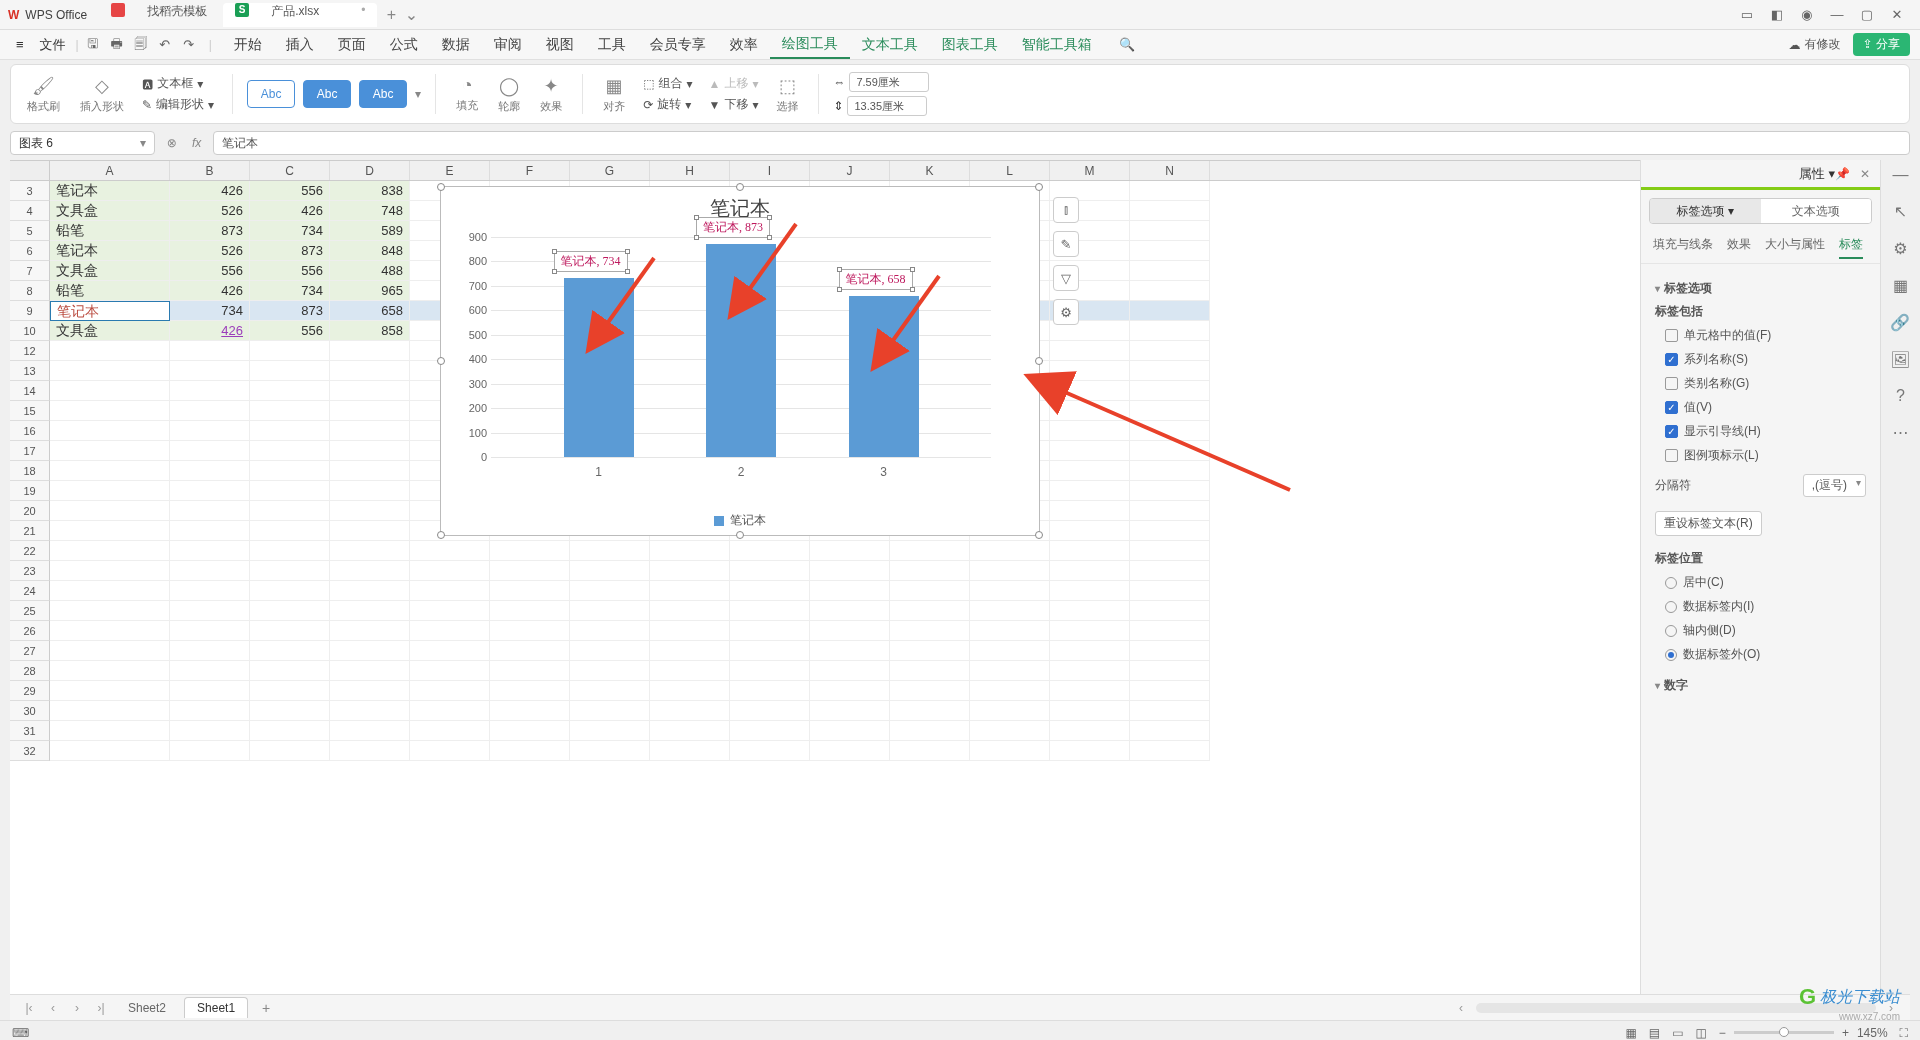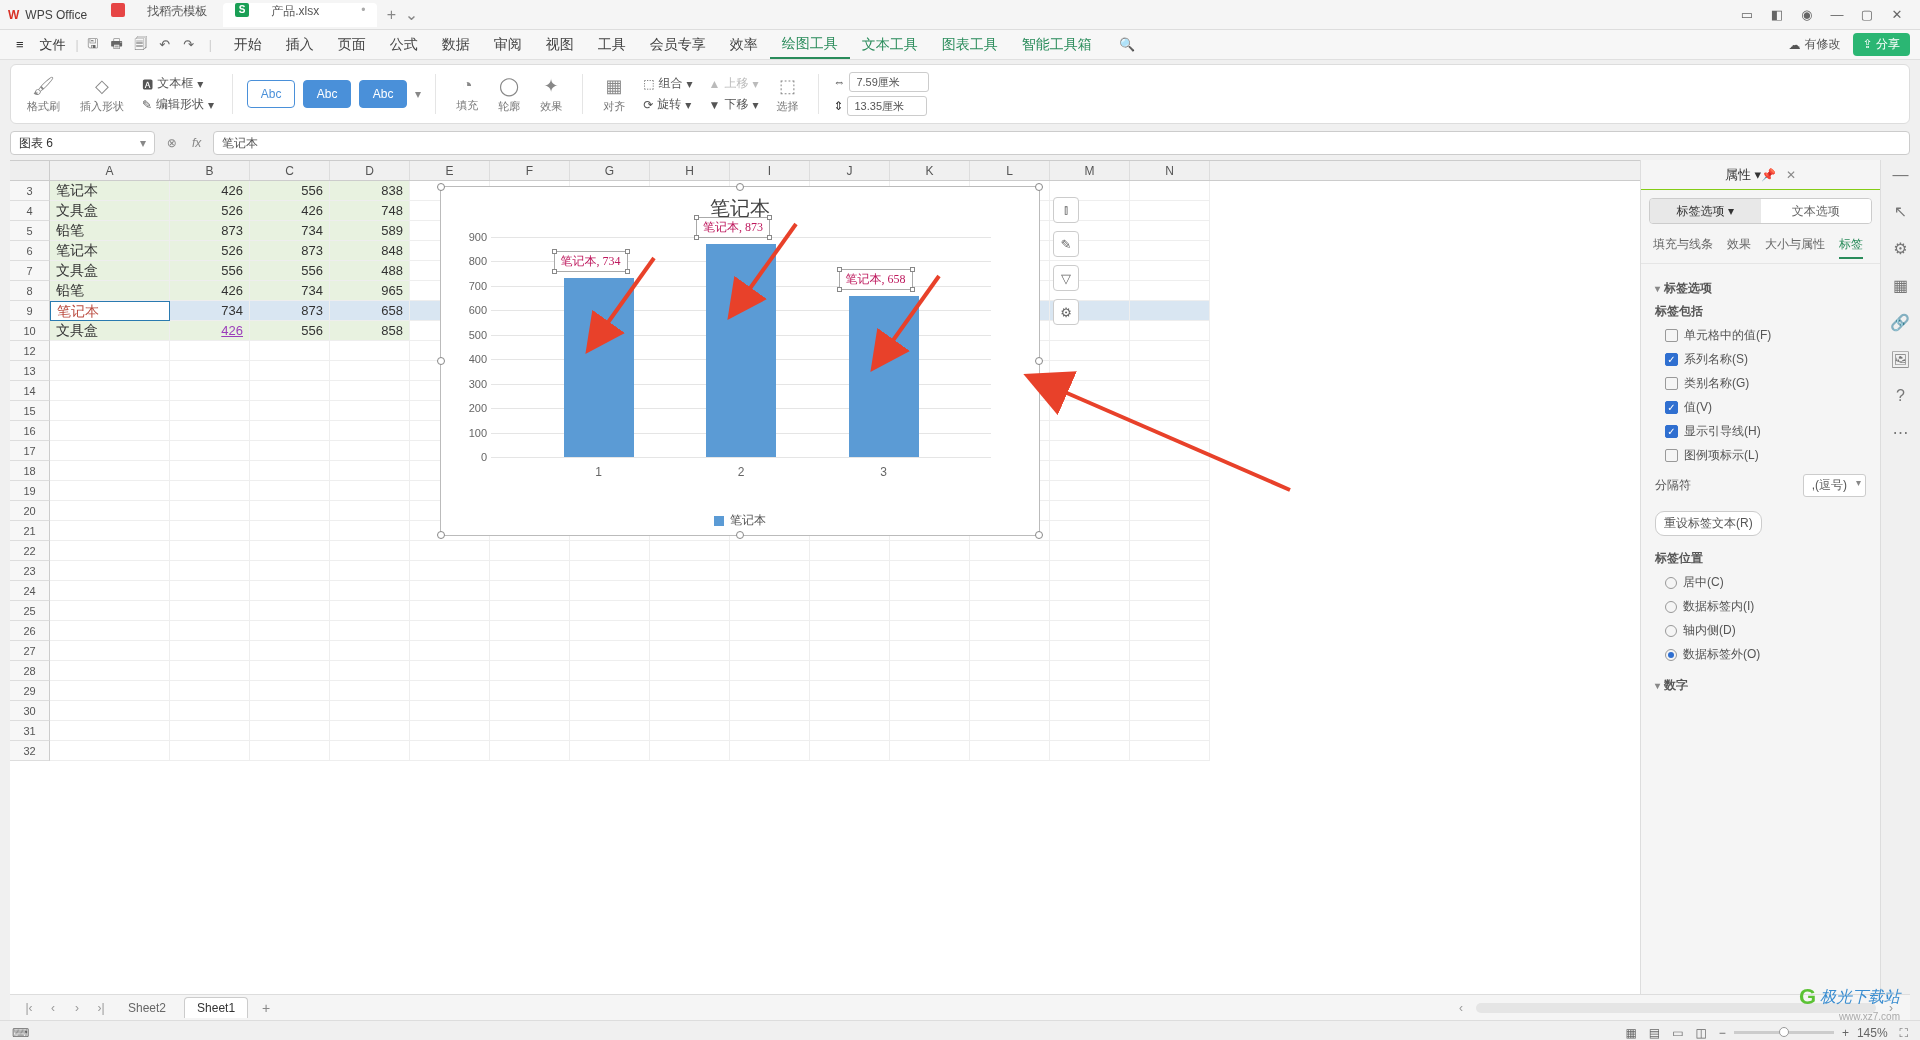--- a/index.html
+++ b/index.html
@@ -79,39 +79,39 @@
   .bar { position: absolute; bottom: 0; width: 70px; background: #5b9bd5; }
   .data-lbl { position: absolute; background: #fff; border: 1px solid #aaa; font-size: 12px; padding: 1px 6px; color: #be185d; white-space: nowrap; font-family: SimSun, serif;}
   .data-lbl .hd { position:absolute; width:5px; height:5px; border:1px solid #888; background:#fff; }
   .x-cat { position: absolute; bottom: -22px; font-size: 12px; color: #666; width: 70px; text-align: center; }
   .legend { position: absolute; bottom: 6px; left: 0; width: 100%; text-align: center; font-size: 12px; color: #555; font-family: SimSun, serif;}
   .legend .sw { display: inline-block; width: 10px; height: 10px; background: #5b9bd5; margin-right: 6px; vertical-align: middle; }
   .chart-side { position: absolute; right: -40px; top: 10px; display: flex; flex-direction: column; gap: 8px; }
   .chart-side .btn { width: 26px; height: 26px; border: 1px solid #ccc; border-radius: 4px; background: #fff; display: flex; align-items: center; justify-content: center; font-size: 13px; color: #666; }
 
   
-  .panel-head { height: 30px; display: flex; align-items: center; justify-content: center; padding: 0 10px; border-bottom: 1px solid #84cc16; font-size: 13px; }
+  .panel-head { height: 30px; display: flex; align-items: center; justify-content: flex-end; padding: 0 10px; border-bottom: 3px solid #84cc16; font-size: 13px; }
   .panel-head .pin { color: #888; font-size: 12px; display:flex; gap:10px;}
   .panel-tabs { display: flex; border: 1px solid #ccc; border-radius: 4px; margin: 8px; overflow: hidden; height: 26px; }
   .panel-tabs .pt { flex: 1; text-align: center; line-height: 24px; font-size: 12px; background: #fff; color: #666; }
   .panel-tabs .pt.active { background: #e8e8e8; color: #333; }
   .panel-sub { display: flex; gap: 14px; padding: 4px 12px; font-size: 12px; color: #666; border-bottom: 1px solid #e5e5e5; }
   .panel-sub .st.active { color: #2a8c5b; border-bottom: 2px solid #2a8c5b; padding-bottom: 4px; }
   .panel-body { padding: 8px 14px; font-size: 12px; color: #555; overflow-y: auto; }
   .panel-body .sect-title { font-weight: bold; margin: 8px 0 6px; font-size: 12px; display:flex; align-items:center; gap:4px;}
   .panel-body .sect-title::before { content: "▾"; font-size:10px; color:#888;}
   .chk-row, .rad-row { display: flex; align-items: center; gap: 6px; margin: 7px 0 7px 10px; font-size: 12px; }
   .chk { width: 13px; height: 13px; border: 1px solid #999; border-radius: 2px; display: inline-flex; align-items: center; justify-content: center; font-size: 10px; color: #fff; }
   .chk.on { background: #2f6fd0; border-color: #2f6fd0; }
   .rad { width: 12px; height: 12px; border: 1px solid #999; border-radius: 50%; display: inline-flex; align-items: center; justify-content: center; }
   .rad.on::after { content: ""; width: 6px; height: 6px; background: #2f6fd0; border-radius: 50%; }
   .sep-row { display: flex; align-items: center; justify-content: space-between; margin: 10px 0; }
   .sel-box { border: 1px solid #ccc; border-radius: 3px; padding: 2px 18px 2px 8px; font-size: 12px; position: relative; background:#fff;}
   .sel-box::after { content: "▾"; position: absolute; right: 4px; top: 2px; font-size: 10px; color: #888; }
-  .reset-btn { border: 1px solid #ccc; border-radius: 9px; padding: 3px 8px; background:#fff; display:inline-block; margin-top:4px;}
+  .reset-btn { border: 1px solid #ccc; border-radius: 3px; padding: 3px 8px; background:#fff; display:inline-block; margin-top:4px;}
 
   
   .sheet-tabs { height: 26px; background: #f5f5f5; border-top: 1px solid #ddd; display: flex; align-items: center; padding: 0 10px; gap: 6px; margin: 0 10px;}
   .sheet-tabs .nav { color: #999; width: 18px; text-align: center; }
   .sheet-tabs .stab { padding: 3px 12px; font-size: 12px; color: #666; border-radius: 4px 4px 0 0; }
   .sheet-tabs .stab.active { background: #fff; color: #333; border: 1px solid #ccc; border-bottom: none; }
   .sheet-tabs .add { font-size: 14px; color: #888; padding: 0 8px; }
 
   
   .status-bar { height: 24px; background: #f0f0f0; border-top: 1px solid #ddd; display: flex; align-items: center; padding: 0 12px; font-size: 12px; color: #666; gap: 12px; }

